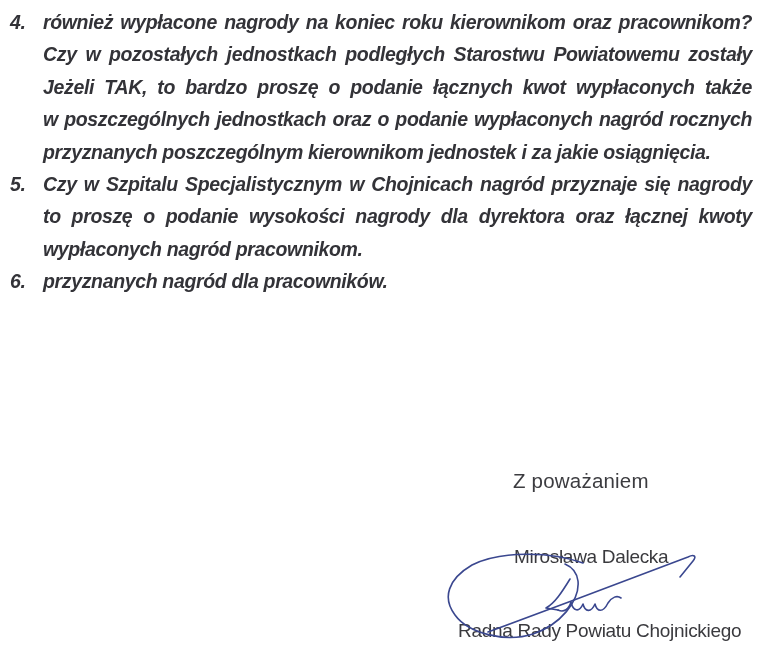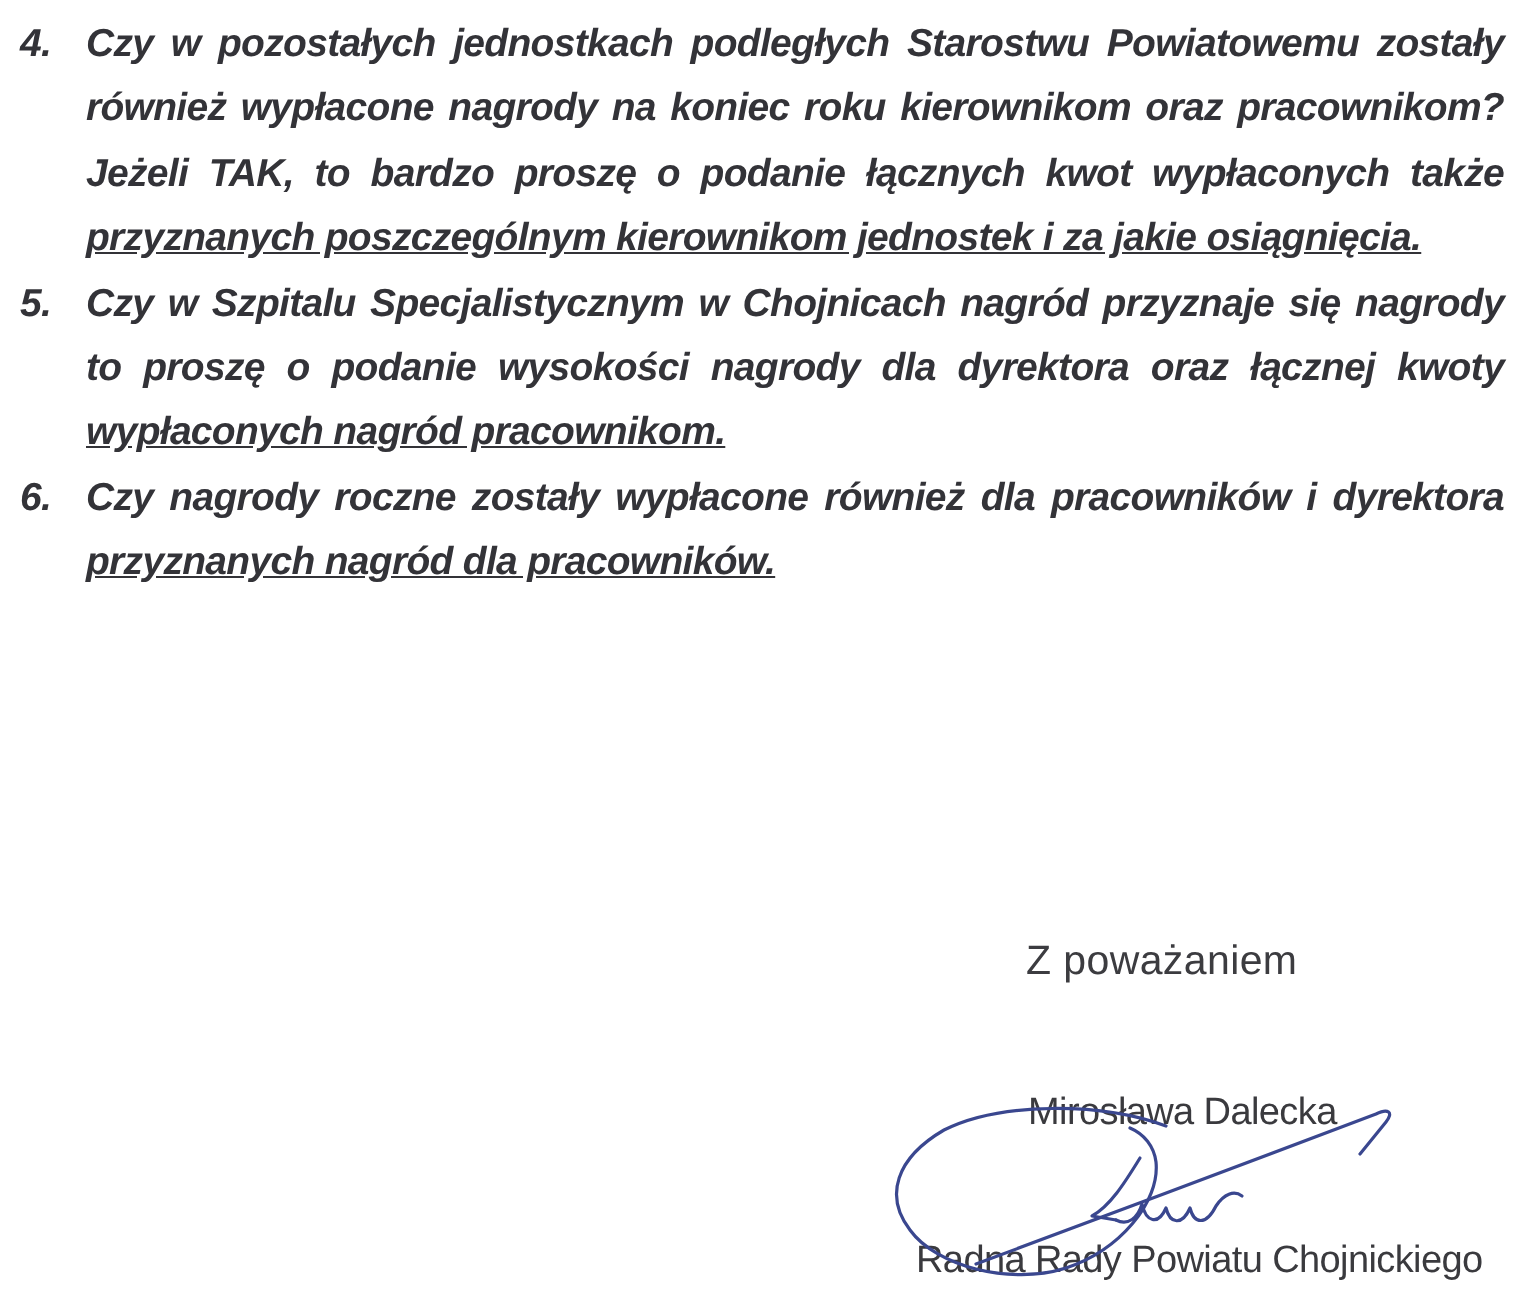--- a/index.html
+++ b/index.html
@@ -32,21 +32,20 @@
   .qlines { flex: 1 1 auto; min-width: 0; }
   .qline {
     line-height: 32.4px;
     text-align: justify;
     text-align-last: justify;
     white-space: normal;
   }
   .qline.last {
     text-align: left;
     text-align-last: left;
-    text-decoration: underline;
   }
   
   .closing {
     position: absolute;
     left: 513px;
     top: 469px;
     font-size: 20.5px;
     color: #3c3c40;
     letter-spacing: 0.2px;
   }
@@ -85,40 +84,40 @@
 </head>
 <body>
 
 <div class="page">
 
   <div class="qlist">
 
     <div class="qitem">
       <div class="qnum">4.</div>
       <div class="qlines">
+        <div class="qline">również wypłacone nagrody na koniec roku kierownikom oraz pracownikom?</div>
         <div class="qline">Czy w pozostałych jednostkach podległych Starostwu Powiatowemu zostały</div>
-        <div class="qline">również wypłacone nagrody na koniec roku kierownikom oraz pracownikom?</div>
         <div class="qline">Jeżeli TAK, to bardzo proszę o podanie łącznych kwot wypłaconych także</div>
+        <div class="qline">w poszczególnych jednostkach oraz o podanie wypłaconych nagród rocznych</div>
         <div class="qline last">przyznanych poszczególnym kierownikom jednostek i za jakie osiągnięcia.</div>
       </div>
     </div>
 
     <div class="qitem">
       <div class="qnum">5.</div>
       <div class="qlines">
         <div class="qline">Czy w Szpitalu Specjalistycznym w Chojnicach nagród przyznaje się nagrody</div>
         <div class="qline">to proszę o podanie wysokości nagrody dla dyrektora oraz łącznej kwoty</div>
         <div class="qline last">wypłaconych nagród pracownikom.</div>
       </div>
     </div>
 
     <div class="qitem">
       <div class="qnum">6.</div>
       <div class="qlines">
-        <div class="qline">Czy nagrody roczne zostały wypłacone również dla pracowników i dyrektora</div>
         <div class="qline last">przyznanych nagród dla pracowników.</div>
       </div>
     </div>
 
   </div>
 
   <div class="closing">Z poważaniem</div>
 
   <div class="sig-name">Mirosława Dalecka</div>
 

